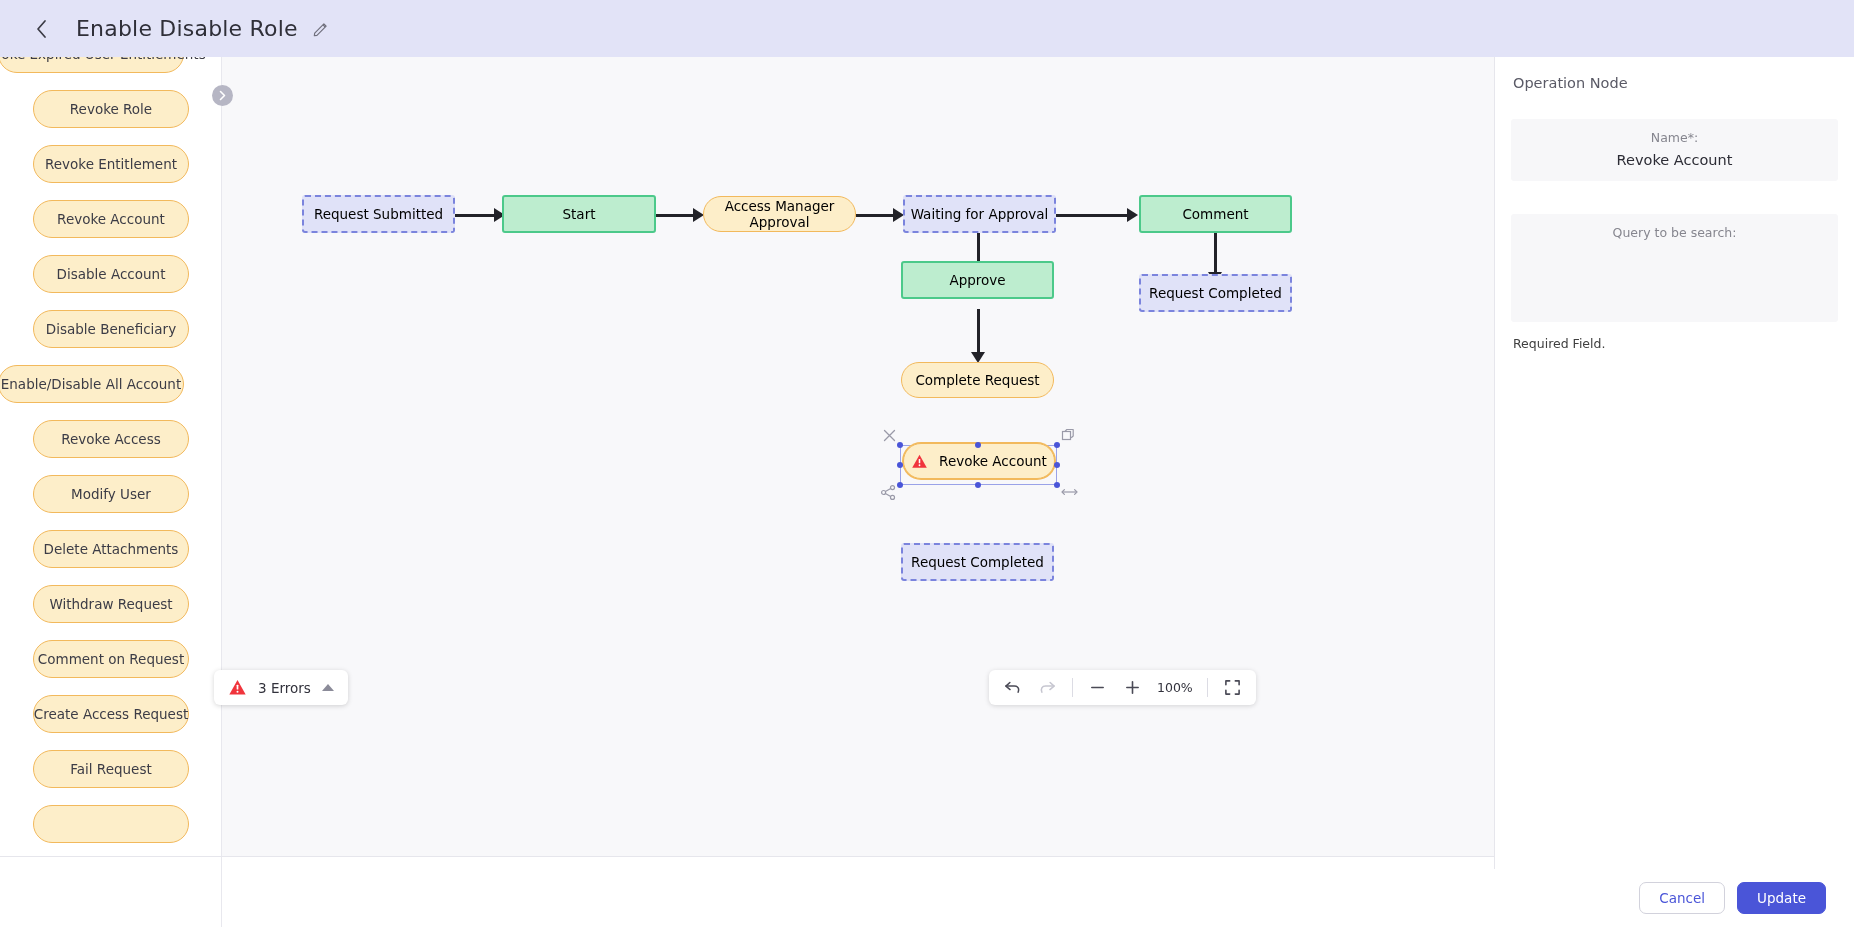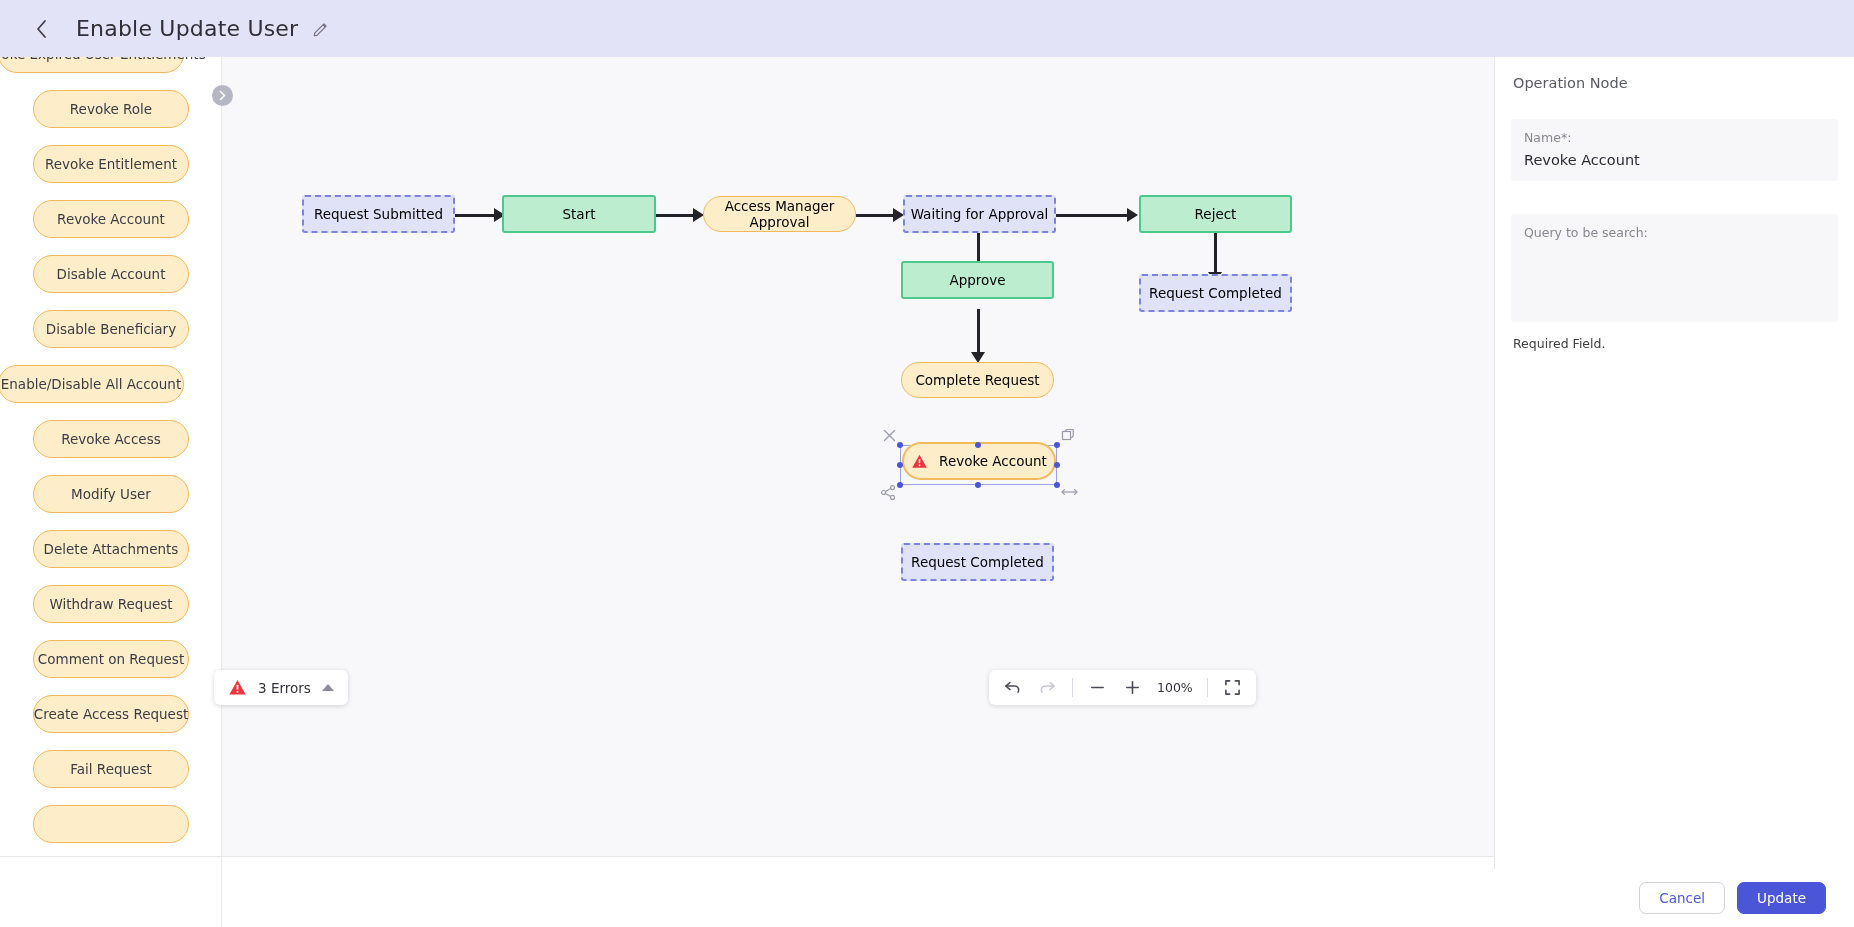--- a/index.html
+++ b/index.html
@@ -105,20 +105,21 @@
 
   
   .right-panel {
     position: absolute; left: 1494px; top: 57px; width: 360px; height: 812px;
     background: #fff; border-left: 1px solid #e6e6ec; padding: 18px 16px 0 16px;
   }
   .panel-title { font-size: 14.5px; color: #5a5a66; margin-left: 2px; }
   .field {
     margin-top: 28px; background: #f7f7f9; border-radius: 3px;
     padding: 11px 13px 13px 13px;
+    text-align: center;
   }
   .field.tall { min-height: 108px; margin-top: 33px; }
   .field-label { font-size: 12.5px; color: #86868f; margin-bottom: 7px; }
   .field-value { font-size: 14.5px; color: #2c2c35; }
   .req-msg { margin-top: 14px; margin-left: 2px; font-size: 12.5px; color: #404040; }
 
   
   .footer {
     position: absolute; left: 1494px; top: 869px; width: 360px; height: 58px;
     background: #fff; display: flex; align-items: center; justify-content: flex-end;
@@ -135,21 +136,21 @@
 <body>
 
 <div id="app">
 
   <div class="header">
     <div class="back-arrow">
       <svg width="13" height="20" viewBox="0 0 13 20" fill="none">
         <path d="M10 2 L3 10 L10 18" stroke="#3b3b45" stroke-width="1.7" fill="none" stroke-linecap="round" stroke-linejoin="round"></path>
       </svg>
     </div>
-    <div class="header-title">Enable Update User</div>
+    <div class="header-title">Enable Disable Role</div>
     <svg class="edit-pencil" viewBox="0 0 20 20">
       <path d="M3 14.5 L13.2 4.3 L15.7 6.8 L5.5 17 L2.6 17.4 Z" stroke="#6f6f7c" stroke-width="1.3" fill="none" stroke-linejoin="round"></path>
       <path d="M12.2 5.3 L14.7 7.8" stroke="#6f6f7c" stroke-width="1.3"></path>
     </svg>
   </div>
 
   <div class="sidebar">
     <div class="palette">
       <div class="pill wide shift">
         <span>Revoke Expired User Entitlements</span>
@@ -227,21 +228,21 @@
     <div class="node action" style="left:280px; top:138px; width:154px; height:38px;">
       <span>Start</span>
     </div>
     <div class="node op" style="left:481px; top:139px; width:153px; height:36px;">
       <span>Access Manager Approval</span>
     </div>
     <div class="node state" style="left:681px; top:138px; width:153px; height:38px;">
       <span>Waiting for Approval</span>
     </div>
     <div class="node action" style="left:917px; top:138px; width:153px; height:38px;">
-      <span>Reject</span>
+      <span>Comment</span>
     </div>
     <div class="node state" style="left:917px; top:217px; width:153px; height:38px;">
       <span>Request Completed</span>
     </div>
 
     <div class="node action" style="left:679px; top:204px; width:153px; height:38px;">
       <span>Approve</span>
     </div>
     <div class="node op" style="left:679px; top:305px; width:153px; height:36px;">
       <span>Complete Request</span>

